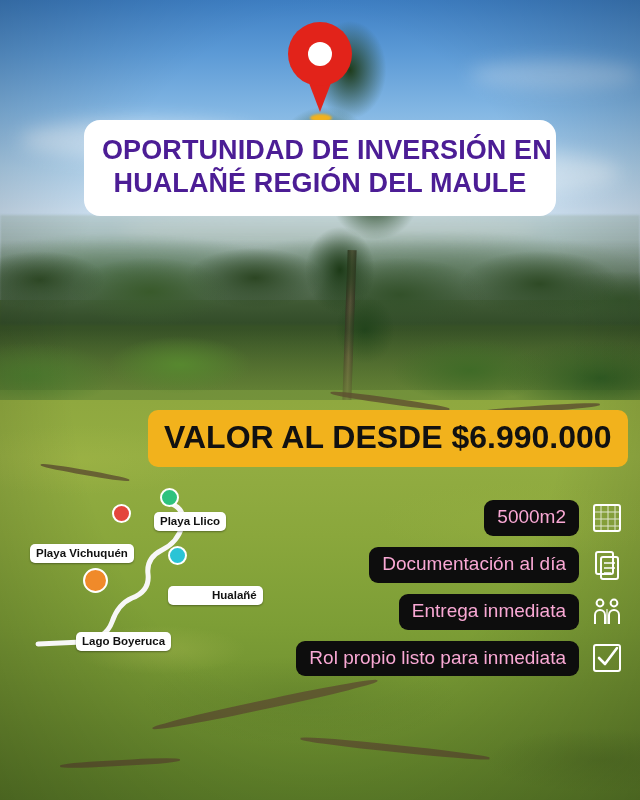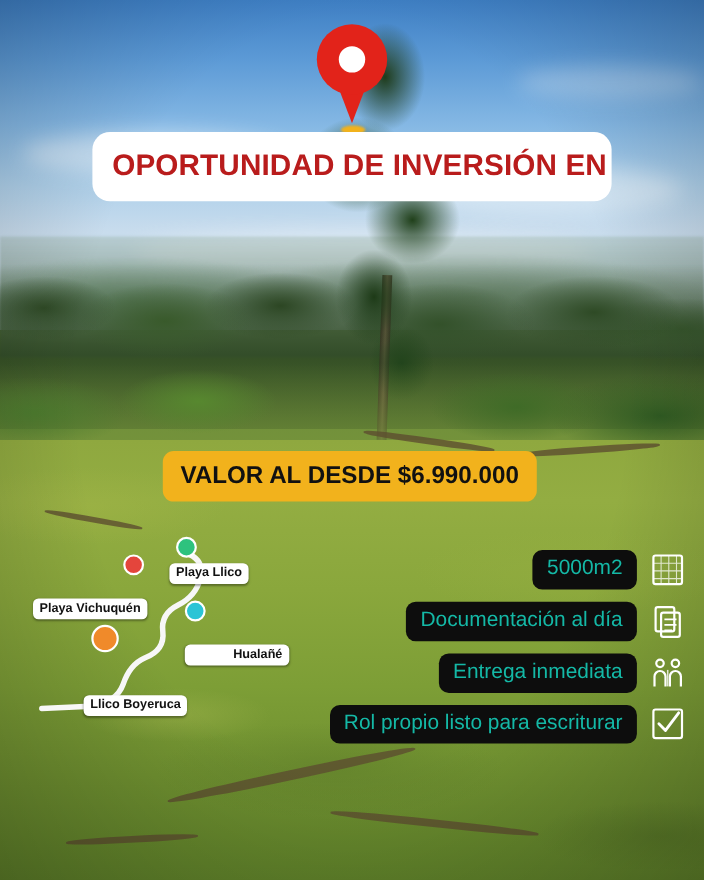--- a/index.html
+++ b/index.html
@@ -181,53 +181,53 @@
     background: #ffffff;
     border-radius: 16px;
     padding: 14px 18px 16px;
     box-sizing: border-box;
     text-align: center;
   }
   .title-card .line {
     font-weight: bold;
     font-size: 27px;
     line-height: 1.22;
-    color: #b91c1c;
+    color: #4c1d95;
     letter-spacing: .1px;
     white-space: nowrap;
   }
 
   
   .price-banner {
     position: absolute;
     left: 148px; top: 410px;
     background: #f2b21c;
     border-radius: 10px;
     padding: 9px 16px 11px;
     font-weight: bold;
-    font-size: 22px;
+    font-size: 32px;
     color: #111;
     white-space: nowrap;
   }
 
   
   .features {
     position: absolute;
     right: 16px; top: 500px;
     width: 360px;
   }
   .feat-row {
     display: flex;
     align-items: center;
     justify-content: flex-end;
     margin-bottom: 11px;
   }
   .pill {
     background: #0d0d0d;
-    color: #14b8a6;
+    color: #f9a8d4;
     border-radius: 9px;
     padding: 6px 13px 8px;
     font-size: 19px;
     line-height: 1.15;
     white-space: nowrap;
   }
   .feat-icon {
     width: 34px;
     height: 34px;
     margin-left: 11px;
@@ -301,20 +301,21 @@
 
   <div class="pin-wrap">
     <div class="pin-tail"></div>
     <div class="pin-body"></div>
     <div class="pin-hole"></div>
     <div class="pin-shadow"></div>
   </div>
 
   <div class="title-card">
     <div class="line">OPORTUNIDAD DE INVERSIÓN EN</div>
+    <div class="line">HUALAÑÉ REGIÓN DEL MAULE</div>
   </div>
 
   <div class="price-banner">VALOR AL DESDE $6.990.000</div>
 
   <div class="features">
 
     <div class="feat-row">
       <div class="pill">5000m2</div>
       <div class="feat-icon">
         <svg width="32" height="32" viewBox="0 0 32 32">
@@ -342,21 +343,21 @@
           <circle cx="9" cy="7" r="3.4" fill="none" stroke="#ffffff" stroke-width="2"></circle>
           <circle cx="23" cy="7" r="3.4" fill="none" stroke="#ffffff" stroke-width="2"></circle>
           <path d="M4 28v-9a5 5 0 0 1 5-5h0a5 5 0 0 1 5 5v9" fill="none" stroke="#ffffff" stroke-width="2"></path>
           <path d="M18 28v-9a5 5 0 0 1 5-5h0a5 5 0 0 1 5 5v9" fill="none" stroke="#ffffff" stroke-width="2"></path>
           <path d="M16 13v15" stroke="#ffffff" stroke-width="1.4" opacity=".8"></path>
         </svg>
       </div>
     </div>
 
     <div class="feat-row">
-      <div class="pill">Rol propio listo para escriturar</div>
+      <div class="pill">Rol propio listo para inmediata</div>
       <div class="feat-icon">
         <svg width="32" height="32" viewBox="0 0 32 32">
           <rect x="3" y="3" width="26" height="26" rx="2" fill="none" stroke="#ffffff" stroke-width="2"></rect>
           <path d="M8 16l6 6L26 6" fill="none" stroke="#ffffff" stroke-width="2.6" stroke-linecap="round" stroke-linejoin="round"></path>
         </svg>
       </div>
     </div>
 
   </div>
 
@@ -366,16 +367,16 @@
     </svg>
 
     <div class="dot dot-red" style="left:92px;  top:28px;"></div>
     <div class="dot dot-green" style="left:140px; top:12px;"></div>
     <div class="dot dot-cyan" style="left:148px; top:70px;"></div>
     <div class="dot dot-orange" style="left:63px;  top:92px;"></div>
 
     <div class="map-label" style="left:134px; top:36px;">Playa Llico</div>
     <div class="map-label" style="left:10px;  top:68px;">Playa Vichuquén</div>
     <div class="map-label" style="left:148px; top:110px;padding-left:44px;">Hualañé</div>
-    <div class="map-label" style="left:56px;  top:156px;">Llico Boyeruca</div>
+    <div class="map-label" style="left:56px;  top:156px;">Lago Boyeruca</div>
   </div>
 
 </div>
 
 </body></html>

